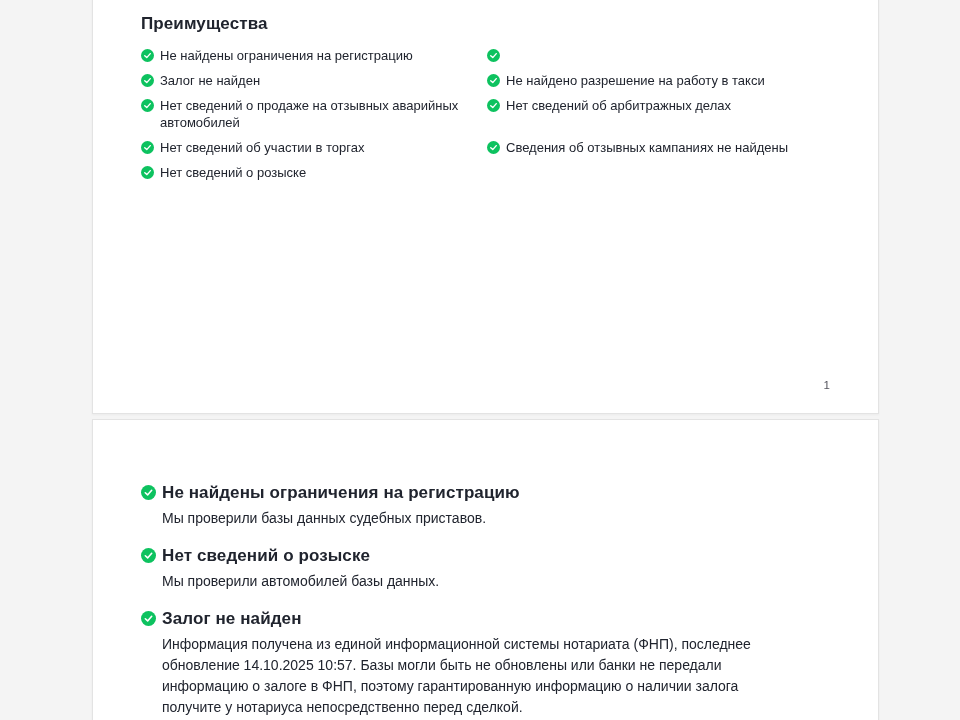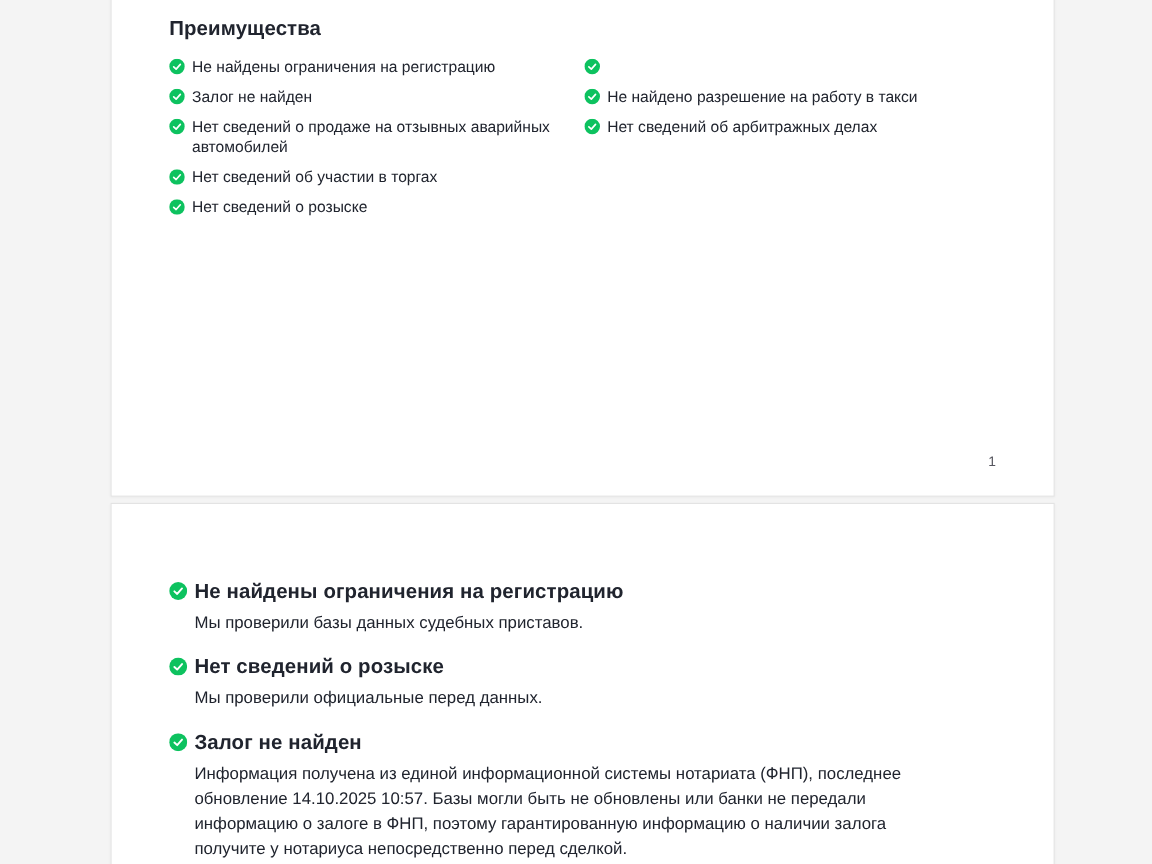--- a/index.html
+++ b/index.html
@@ -147,20 +147,29 @@
     </div>
     <div class="adv-item">
       <span class="check-icon">
           <svg viewBox="0 0 16 16">
             <circle cx="8" cy="8" r="8" fill="#0dc25f"></circle>
             <path d="M4.6 8.3 L7.1 10.6 L11.4 5.7" stroke="#ffffff" stroke-width="1.7" fill="none" stroke-linecap="round" stroke-linejoin="round"></path>
           </svg>
         </span>
       <span>Нет сведений об арбитражных делах</span>
     </div>
+    <div class="adv-item">
+      <span class="check-icon">
+          <svg viewBox="0 0 16 16">
+            <circle cx="8" cy="8" r="8" fill="#0dc25f"></circle>
+            <path d="M4.6 8.3 L7.1 10.6 L11.4 5.7" stroke="#ffffff" stroke-width="1.7" fill="none" stroke-linecap="round" stroke-linejoin="round"></path>
+          </svg>
+        </span>
+      <span>Сведения об отзывных кампаниях не найдены</span>
+    </div>
 
   </div>
 
   <div class="page-number">1</div>
 </div>
 
 <div class="page page-2">
 
   <div class="report-section">
     <div class="section-head">
@@ -178,21 +187,21 @@
   <div class="report-section">
     <div class="section-head">
       <span class="check-icon">
           <svg viewBox="0 0 16 16">
             <circle cx="8" cy="8" r="8" fill="#0dc25f"></circle>
             <path d="M4.6 8.3 L7.1 10.6 L11.4 5.7" stroke="#ffffff" stroke-width="1.7" fill="none" stroke-linecap="round" stroke-linejoin="round"></path>
           </svg>
         </span>
       <span>Нет сведений о розыске</span>
     </div>
-    <p class="section-body">Мы проверили официальные перед данных.</p>
+    <p class="section-body">Мы проверили автомобилей базы данных.</p>
   </div>
 
   <div class="report-section">
     <div class="section-head">
       <span class="check-icon">
           <svg viewBox="0 0 16 16">
             <circle cx="8" cy="8" r="8" fill="#0dc25f"></circle>
             <path d="M4.6 8.3 L7.1 10.6 L11.4 5.7" stroke="#ffffff" stroke-width="1.7" fill="none" stroke-linecap="round" stroke-linejoin="round"></path>
           </svg>
         </span>

